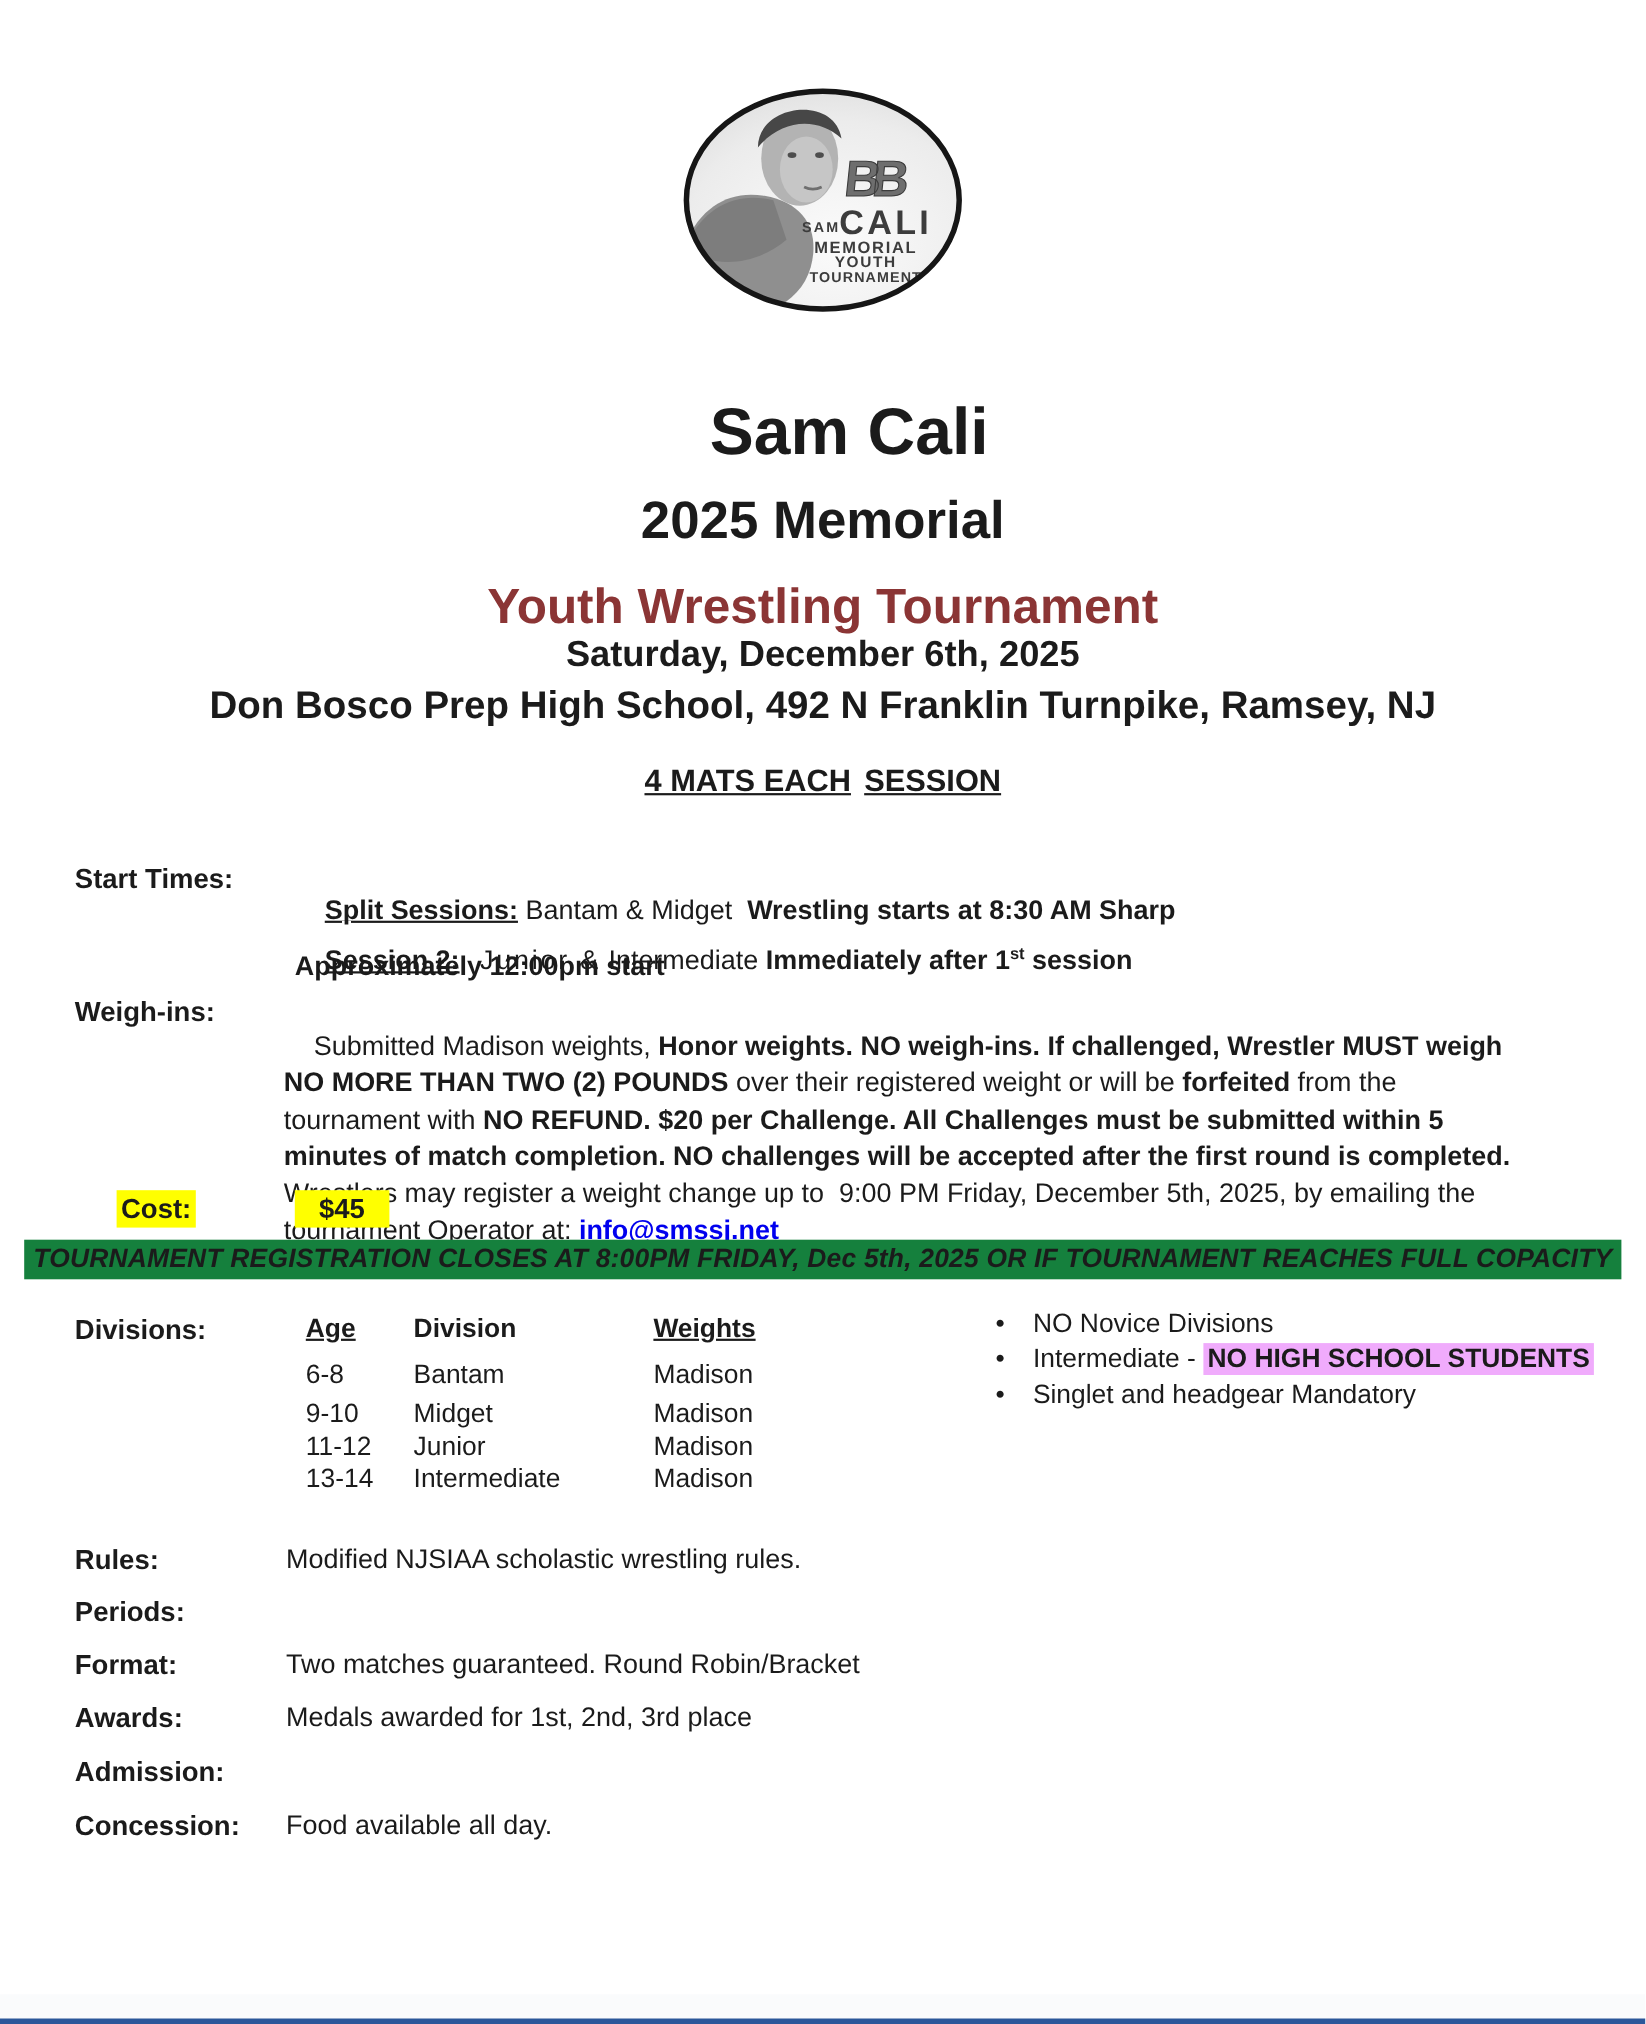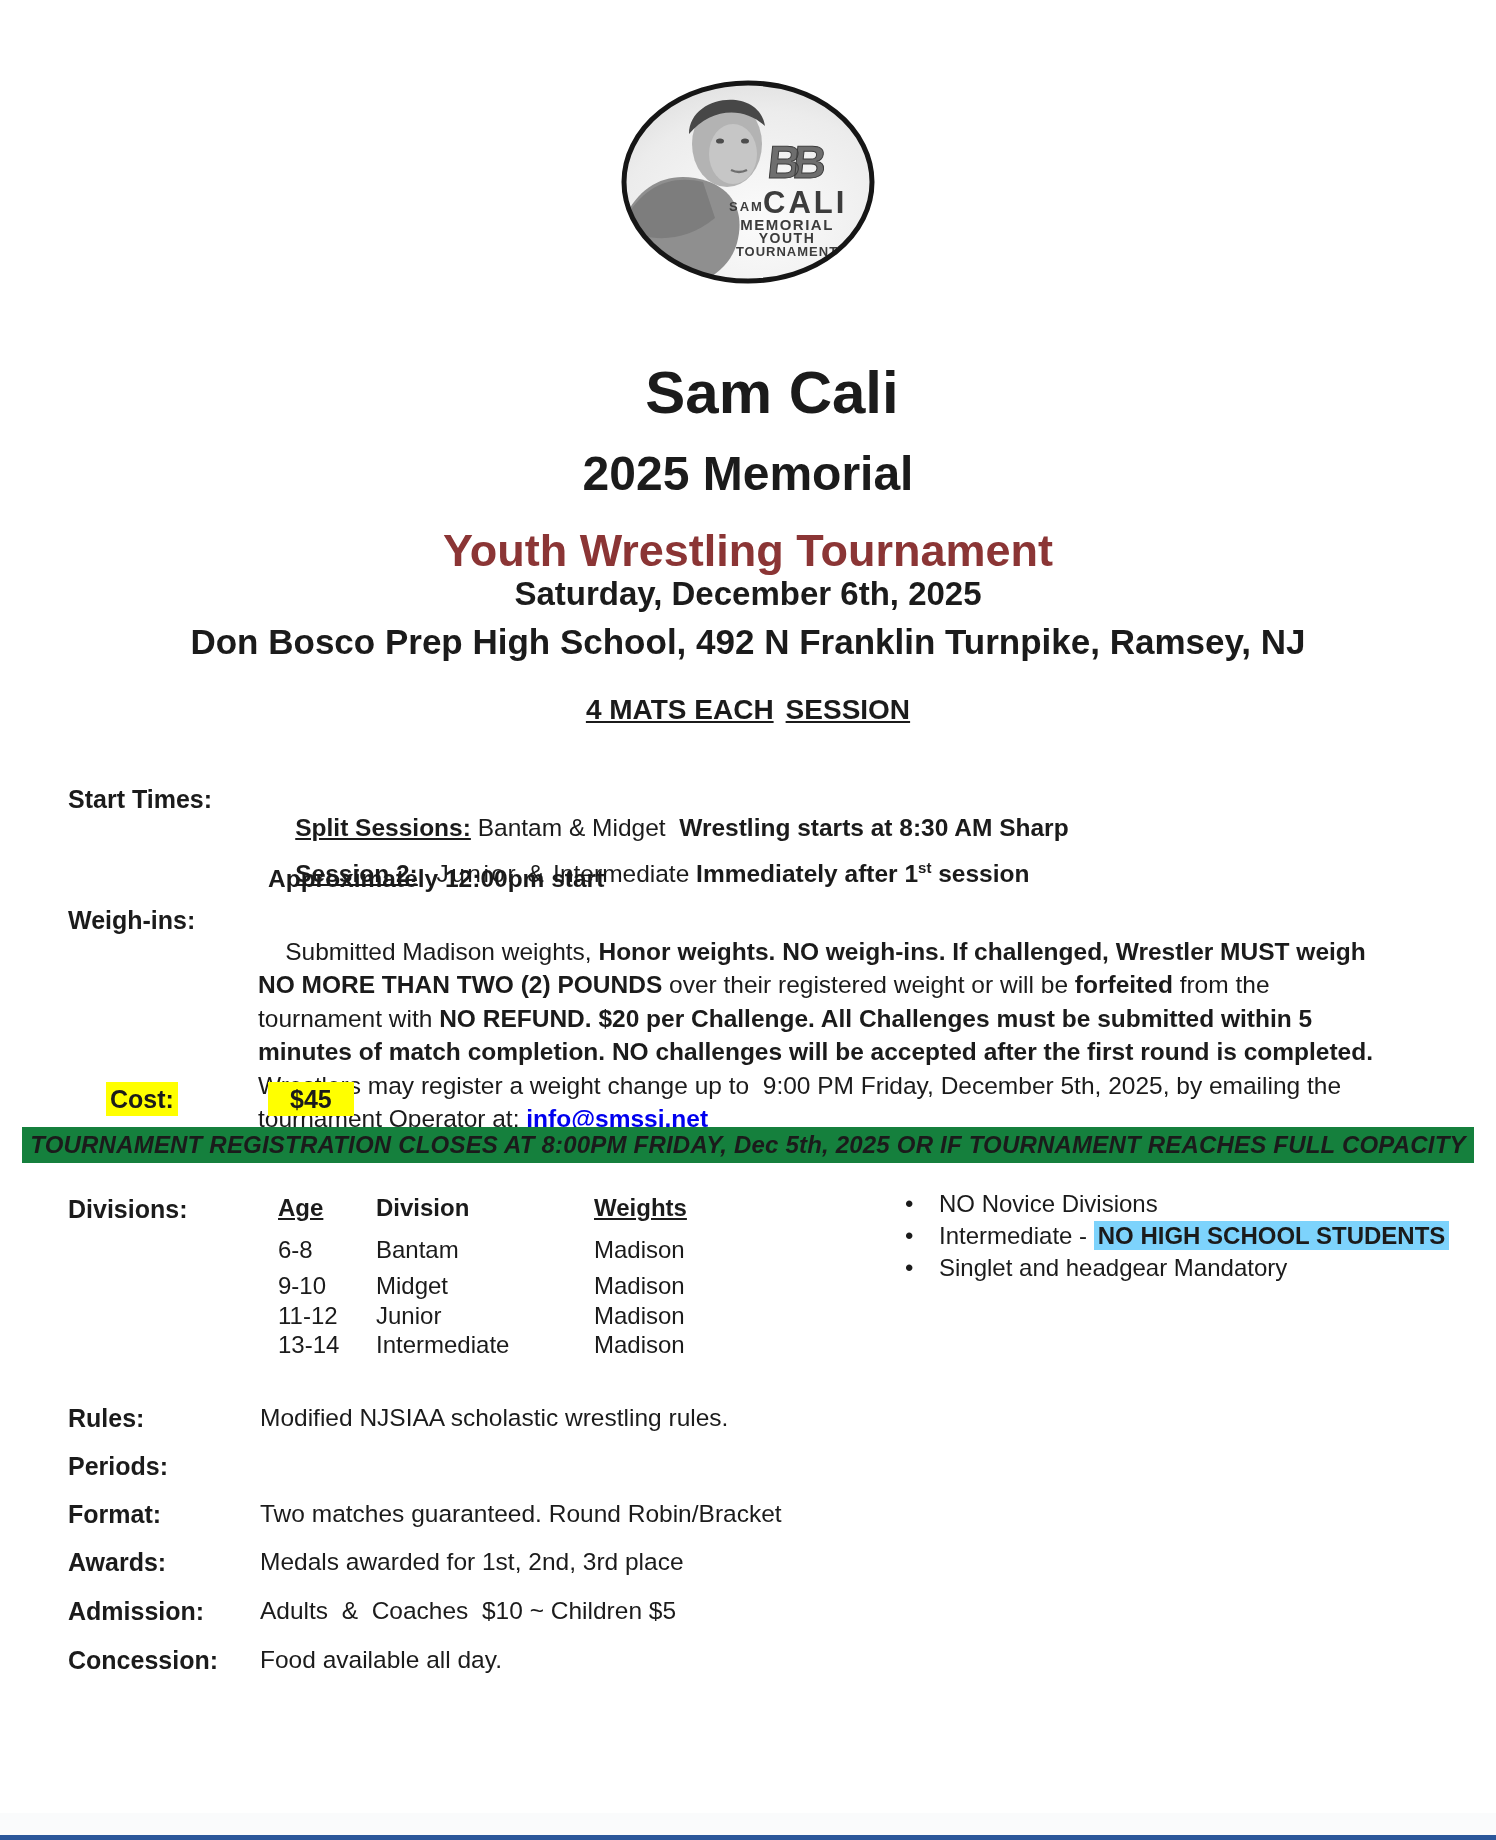--- a/index.html
+++ b/index.html
@@ -61,21 +61,21 @@
   .div-hdr{top:1194px;left:0;right:0;height:30px;font-size:24px;font-weight:bold;}
   .div-row{left:0;right:0;height:30px;font-size:24px;}
   .c-age{position:absolute;left:278px;}
   .c-division{position:absolute;left:376px;}
   .c-weights{position:absolute;left:594px;}
   .r0{top:1236px;} .r1{top:1272px;} .r2{top:1302px;padding-left:16px;} .r3{top:1331px;}
 
   .bullets{top:1191px;left:905px;font-size:24px;}
   .bullet-row{display:flex;align-items:flex-start;margin-bottom:6px;line-height:26px;}
   .bullet-dot{width:34px;flex:0 0 34px;font-size:24px;}
-  .bullet-hl{background:#7dd3fc;font-weight:bold;padding:1px 4px;}
+  .bullet-hl{background:#f0abfc;font-weight:bold;padding:1px 4px;}
 
   .info-lbl{left:68px;font-size:25px;font-weight:bold;}
   .info-val{left:260px;font-size:24.5px;}
   .i0{top:1404px;} .i1{top:1452px;} .i2{top:1500px;}
   .i3{top:1548px;} .i4{top:1597px;} .i5{top:1646px;}
 
   .footer-band{position:absolute;left:0;right:0;bottom:5px;height:22px;background:#fafbfc;}
   .bottom-bar{position:absolute;left:0;right:0;bottom:0;height:5px;background:#2B579A;}
 </style>
 </head>
@@ -195,20 +195,19 @@
 
   <div class="abs info-lbl i1">Periods:</div>
 
   <div class="abs info-lbl i2">Format:</div>
   <div class="abs info-val i2 pre">Two matches guaranteed. Round Robin/Bracket</div>
 
   <div class="abs info-lbl i3">Awards:</div>
   <div class="abs info-val i3 pre">Medals awarded for 1st, 2nd, 3rd place</div>
 
   <div class="abs info-lbl i4">Admission:</div>
-  <div class="abs info-val i4 pre">Adults  &amp;  Coaches  $10 ~ Children $5</div>
 
   <div class="abs info-lbl i5">Concession:</div>
   <div class="abs info-val i5 pre">Food available all day.</div>
 
   <div class="footer-band"></div>
   <div class="bottom-bar"></div>
 </div>
 
 </body></html>

